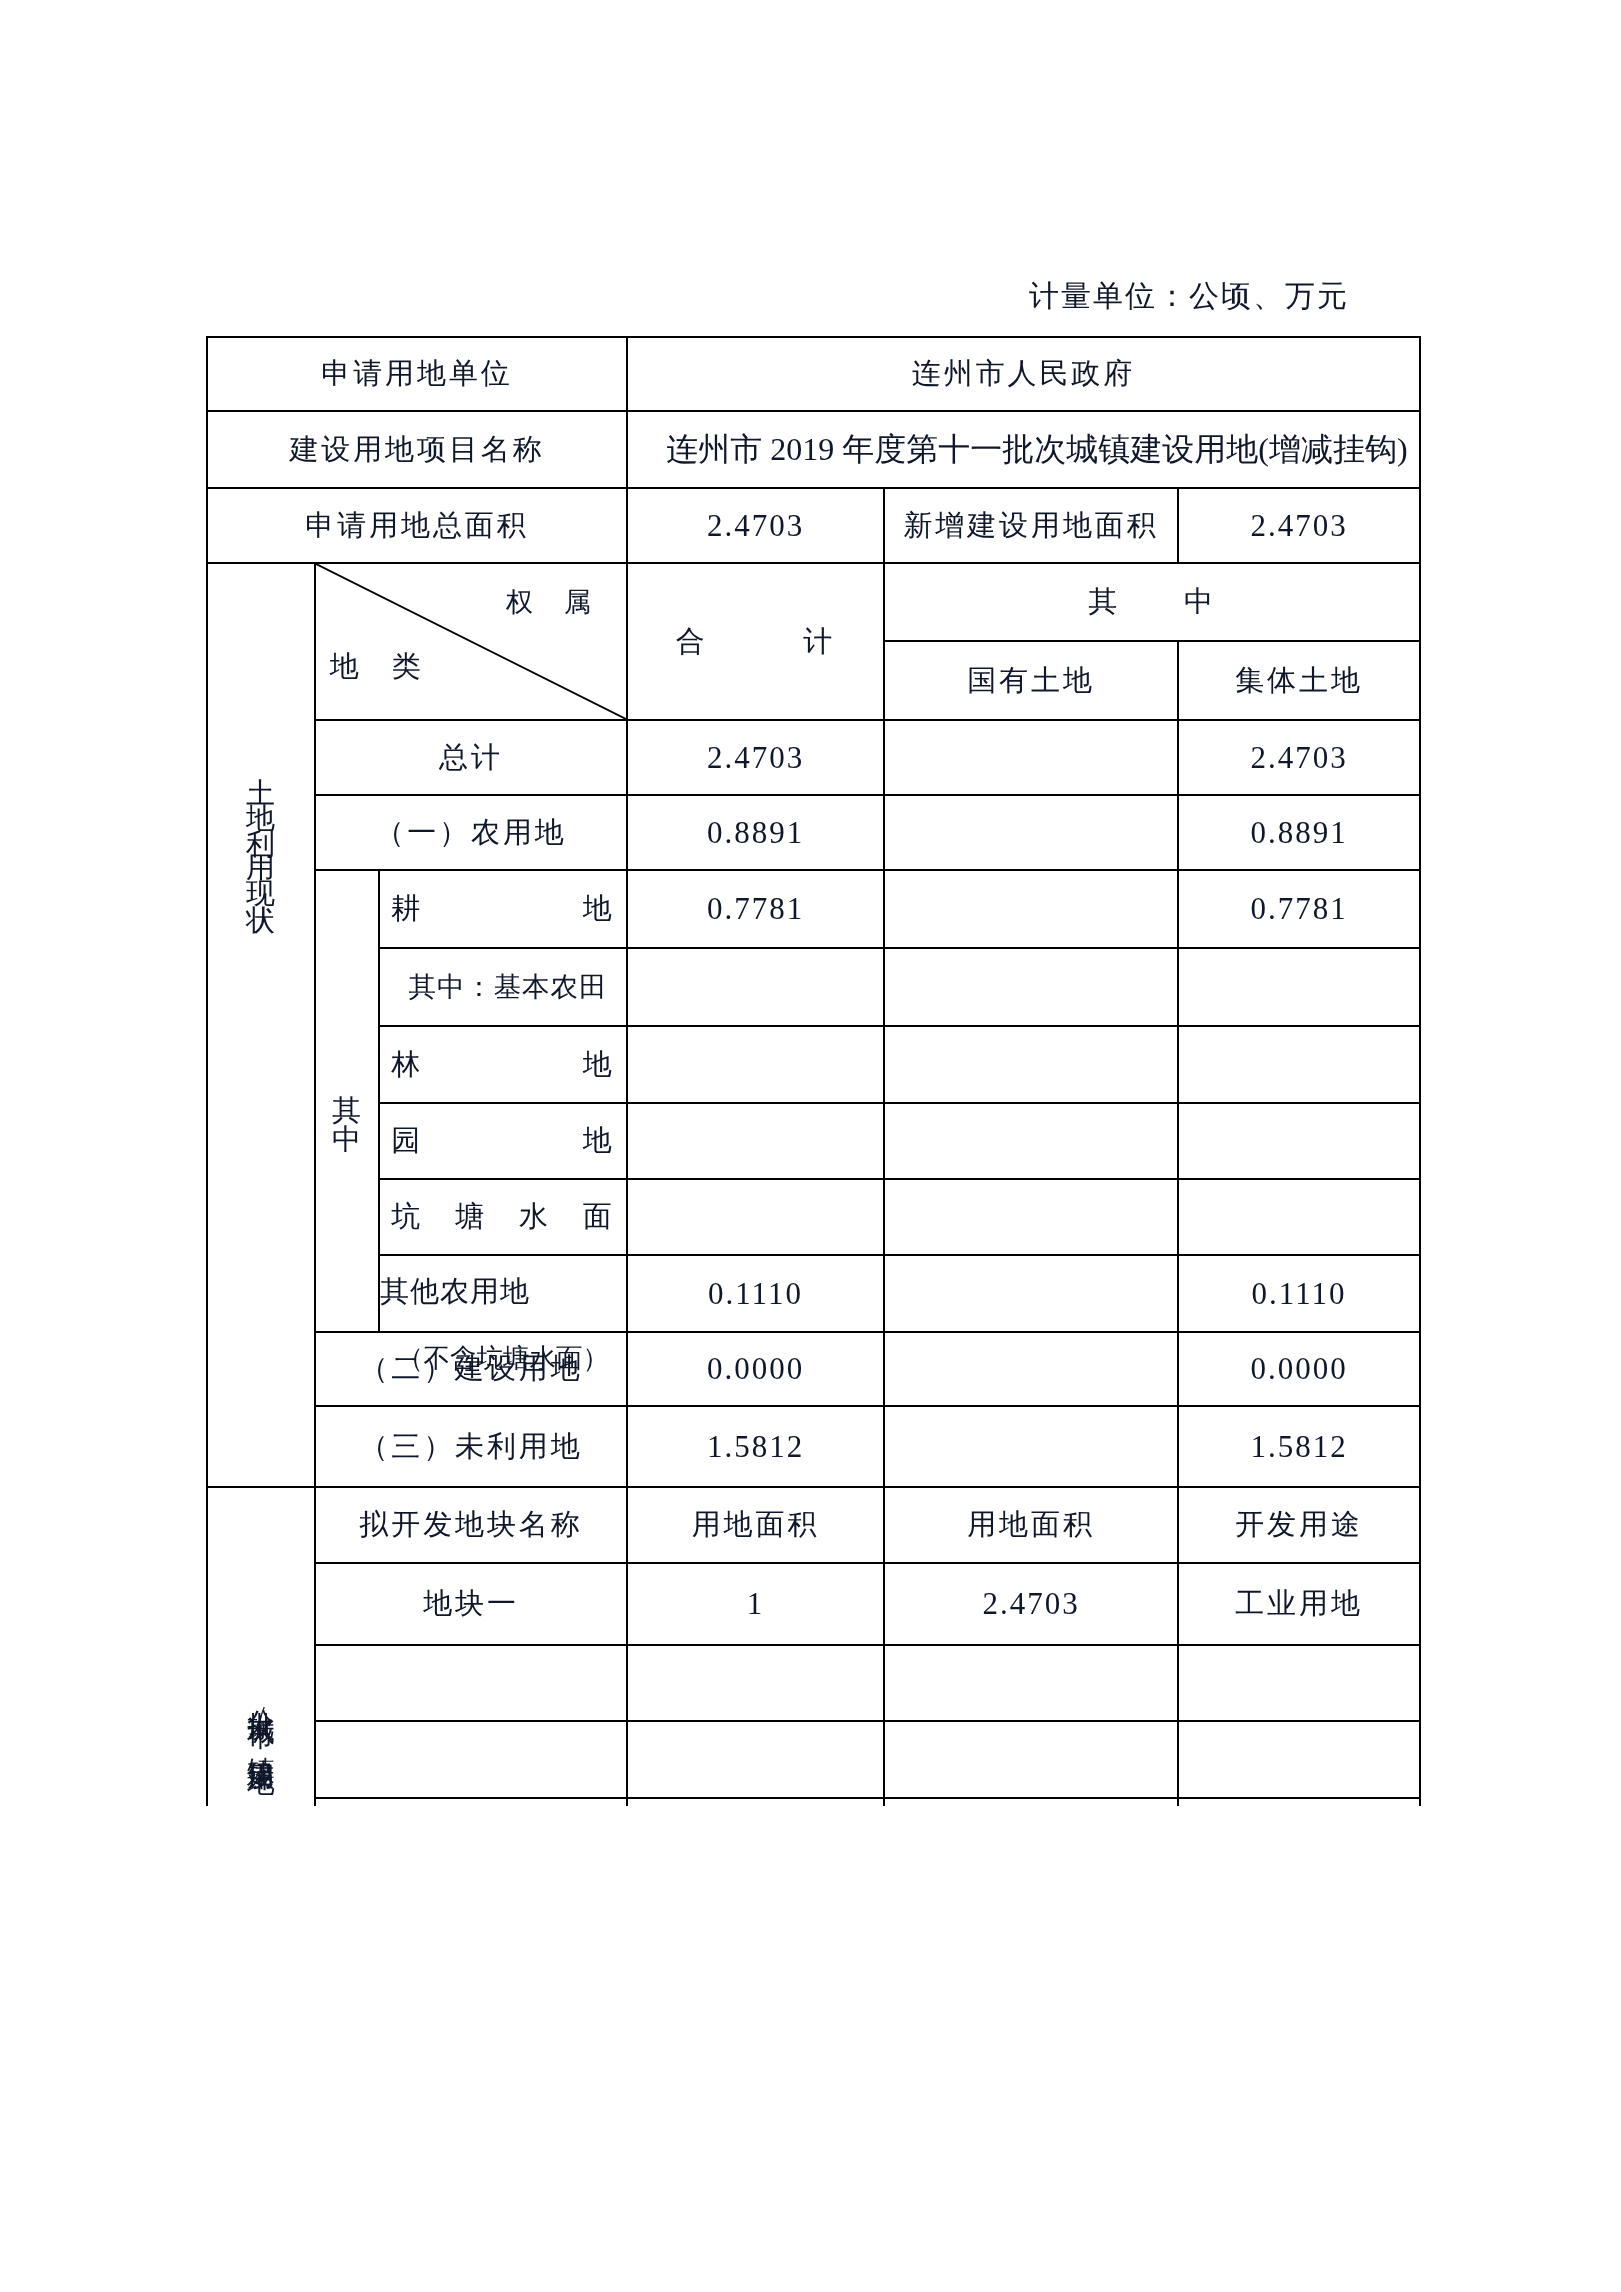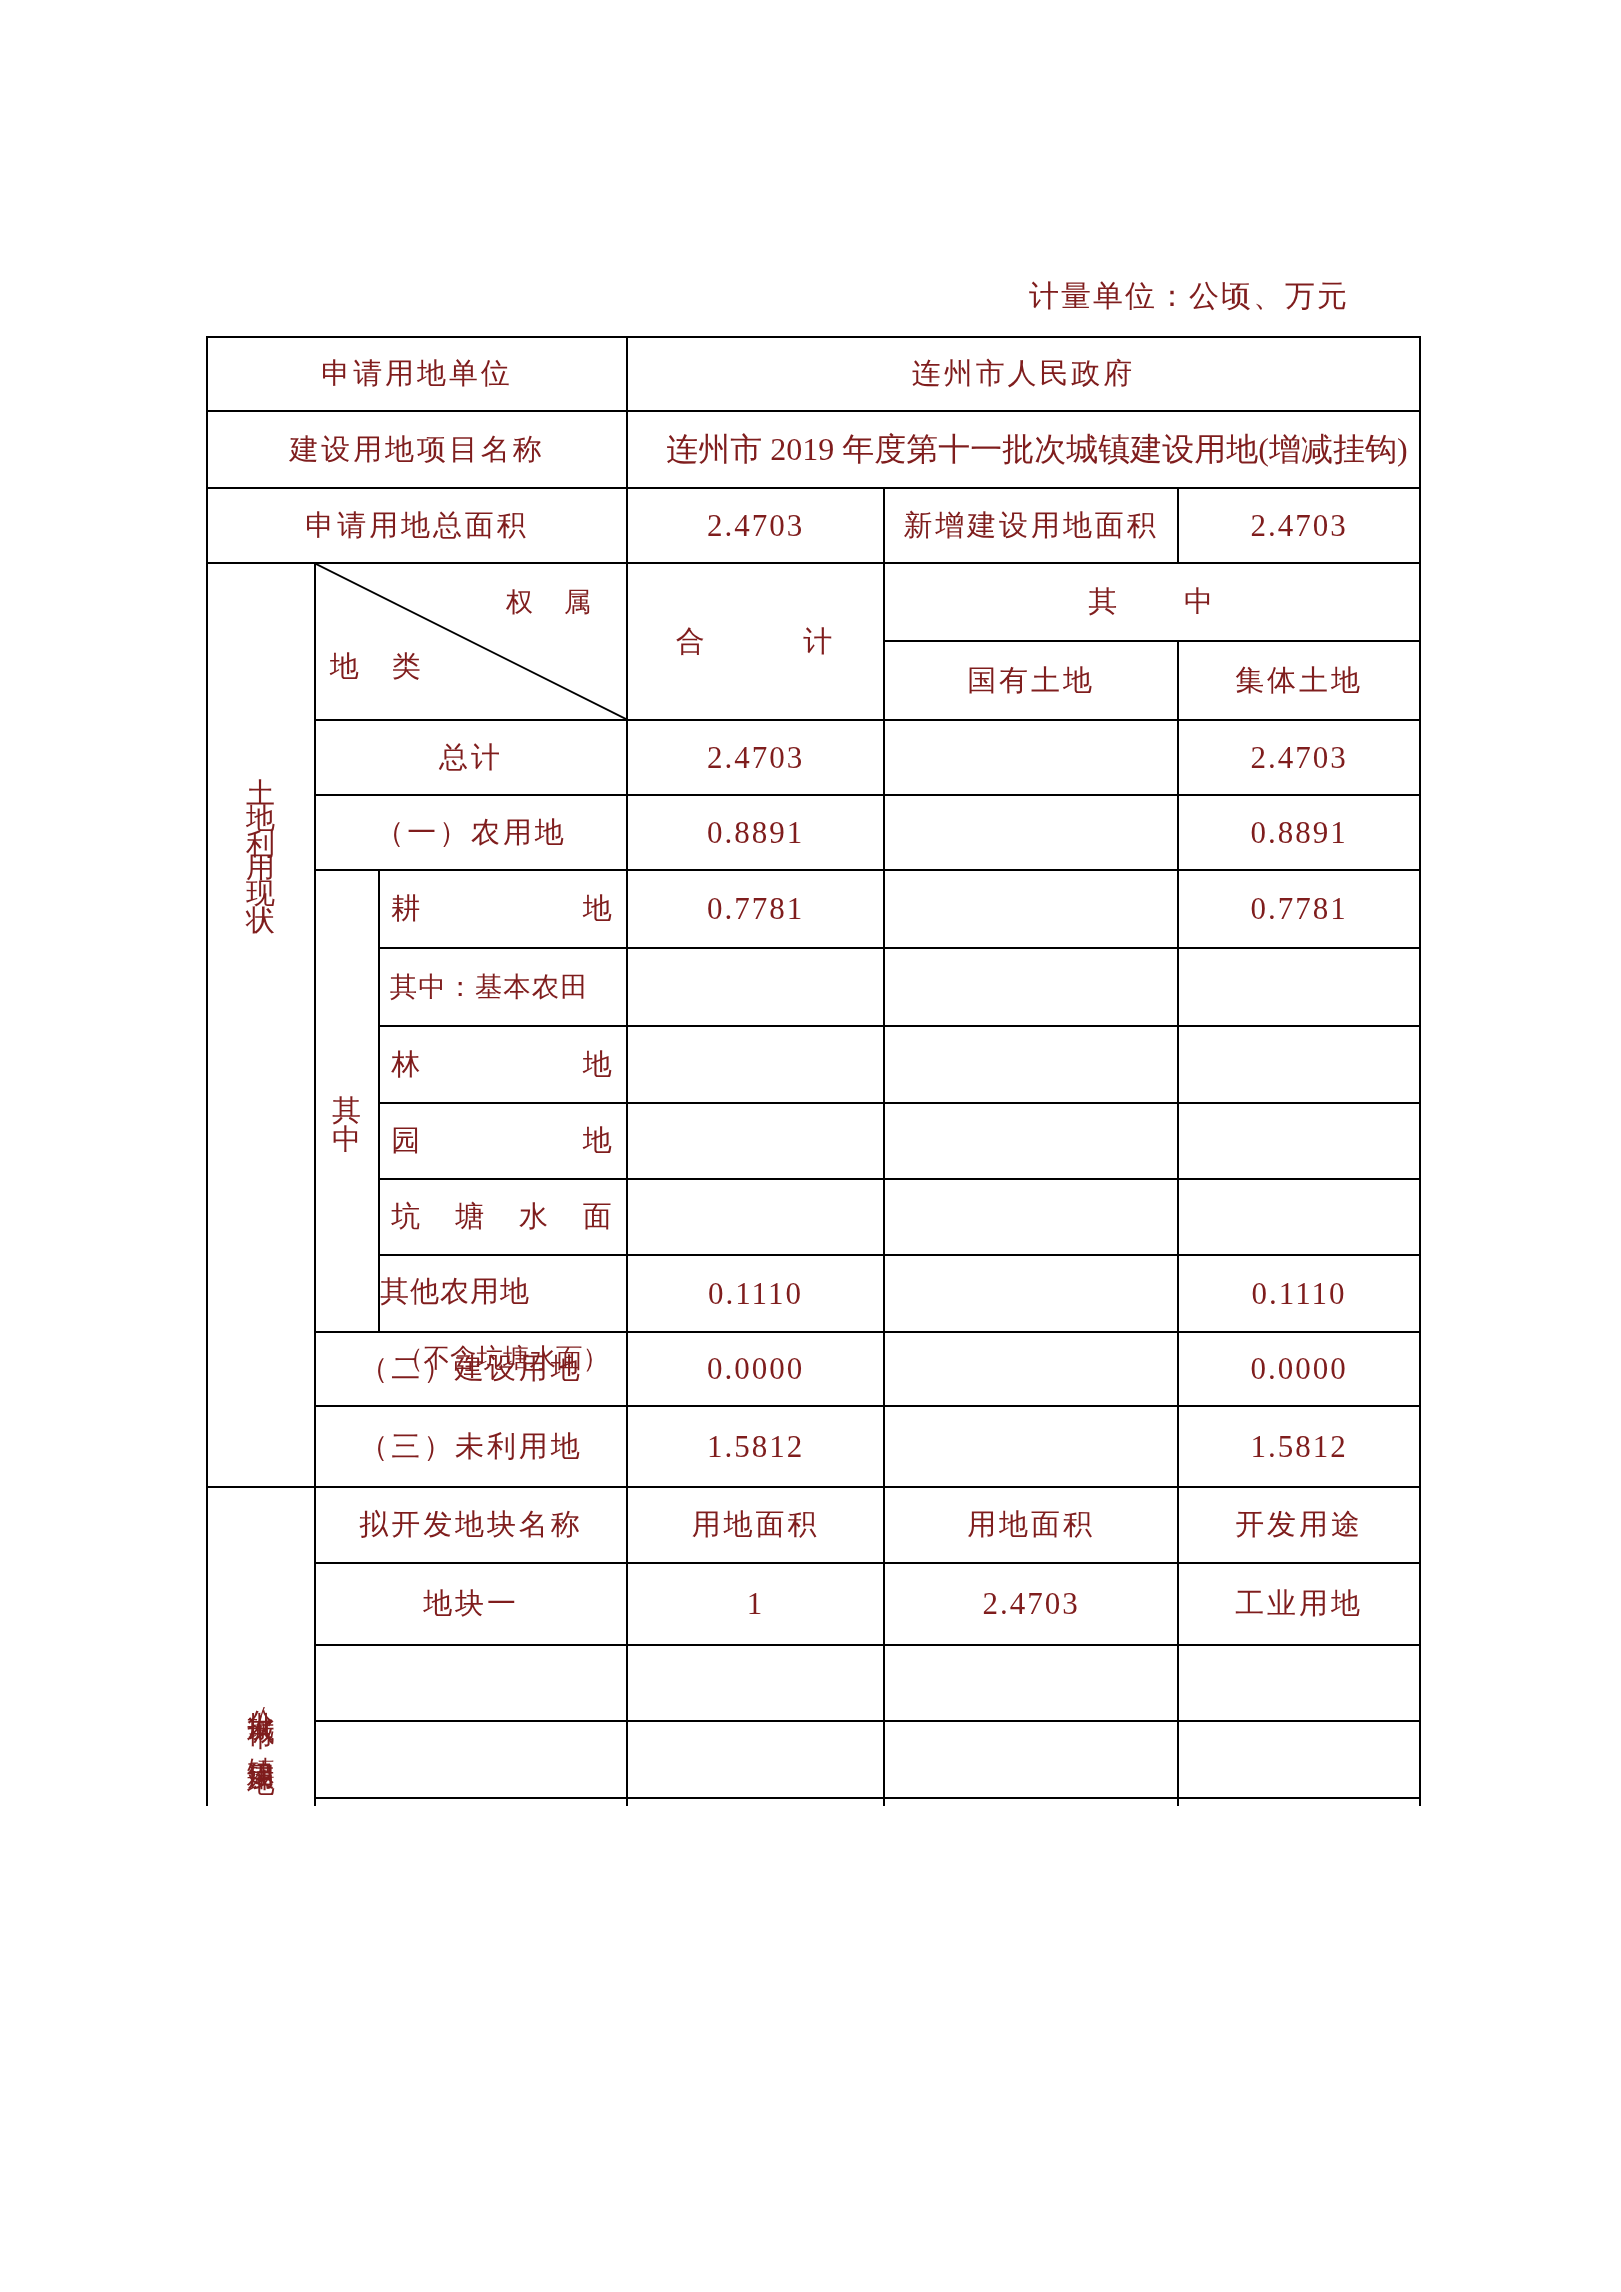--- a/index.html
+++ b/index.html
@@ -1,19 +1,19 @@
 <!DOCTYPE html>
 <html><head>
 <meta charset="utf-8">
 <style>
   html,body{margin:0;padding:0;background:#ffffff;}
   .page{
     position:relative;
     width:1621px;height:1806px;
-    background:#ffffff;color:#7f1d1d;
+    background:#ffffff;color:#0f172a;
     font-family:"Liberation Serif","DejaVu Serif",serif;
     overflow:hidden;
   }
   .unit-line{
     position:absolute;left:1029px;top:276px;
     font-size:30px;letter-spacing:2px;white-space:nowrap;
   }
   .doc-table{
     position:absolute;left:206px;top:336px;
     border-collapse:collapse;table-layout:fixed;
@@ -22,21 +22,21 @@
   }
   .doc-table td{
     border:2px solid #000;
     text-align:center;vertical-align:middle;
     padding:0;overflow:visible;
     font-size:29px;letter-spacing:2.9px;
     white-space:nowrap;
   }
   td.val{font-size:31px;letter-spacing:2px;border-radius:7px;}
   td.title-cell{font-size:32px;letter-spacing:0;padding-left:27px;}
-  td.left-small{font-size:27.4px;letter-spacing:1px;text-align:left;padding-left:9.8px;}
+  td.left-small{font-size:27.4px;letter-spacing:1px;text-align:center;padding-left:9.8px;}
   .vtext{
     writing-mode:vertical-rl;text-orientation:upright;
     margin:0 auto;white-space:nowrap;
   }
   td.vcell-landuse{vertical-align:top;}
   .vtext.landuse{font-size:29px;letter-spacing:25.5px;margin-top:191px;}
   .vtext.among{font-size:29px;letter-spacing:29px;}
   .vtext.parcels{font-size:27.4px;letter-spacing:2.9px;}
   td.diag{position:relative;padding:0;}
   .diag svg{position:absolute;left:0;top:0;width:100%;height:100%;}

